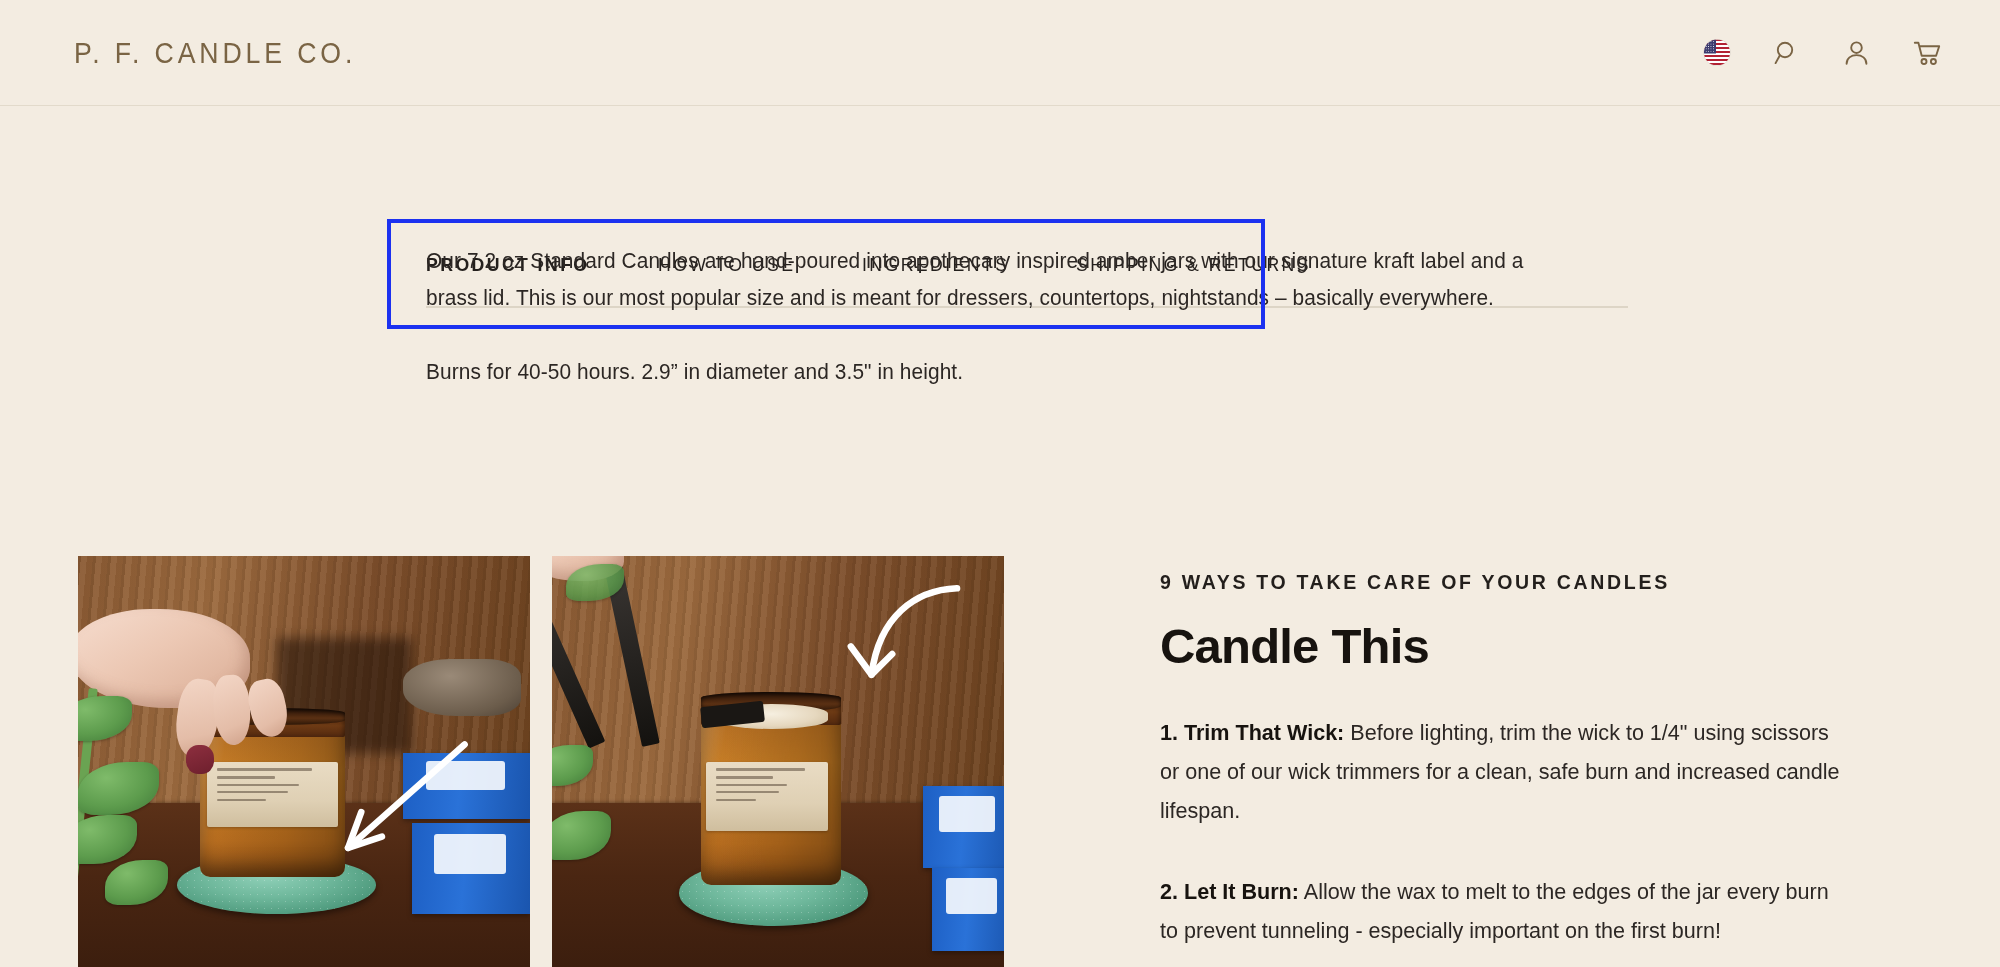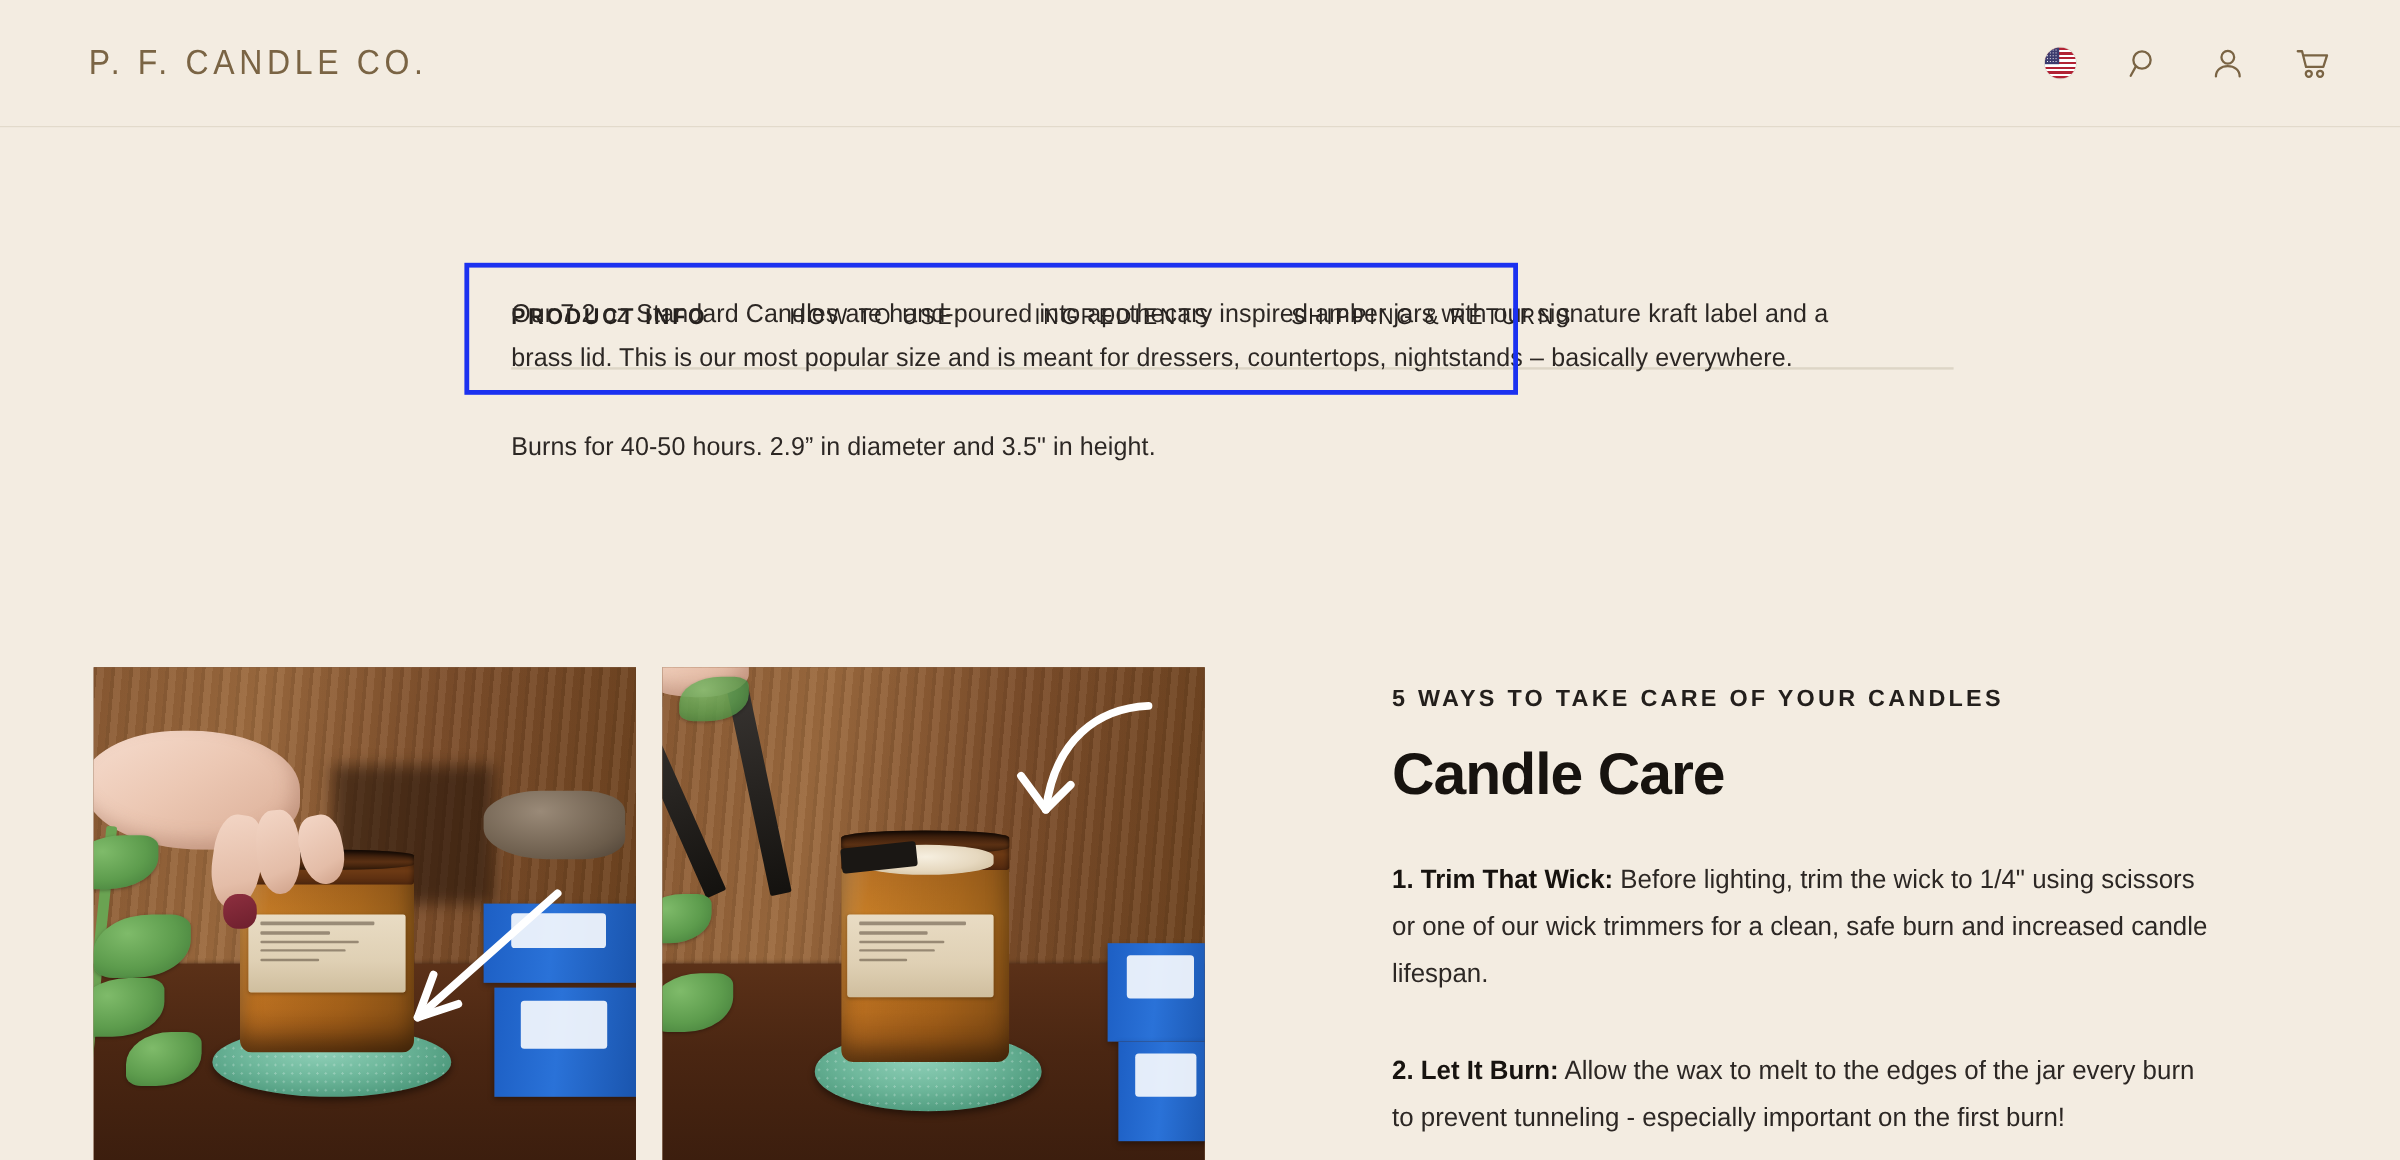--- a/index.html
+++ b/index.html
@@ -530,23 +530,23 @@
       <svg class="arrow-svg" style="left:54%;top:5%;width:38%;height:32%;" viewBox="0 0 170 140">
         <path d="M165 12 C120 14, 82 42, 74 104" stroke="#ffffff" stroke-width="7" stroke-linecap="round" fill="none"></path>
         <path d="M74 104 L52 74 M74 104 L96 82" stroke="#ffffff" stroke-width="7" stroke-linecap="round" fill="none"></path>
       </svg>
     </figure>
 
   </div>
 
   <div class="care-text">
 
-    <div class="eyebrow">5 WAYS TO TAKE CARE OF YOUR CANDLES</div>
-
-    <h2 class="care-title">Candle Care</h2>
+    <div class="eyebrow">9 WAYS TO TAKE CARE OF YOUR CANDLES</div>
+
+    <h2 class="care-title">Candle This</h2>
 
     <p class="care-item">
       <b>1. Trim That Wick:</b><span> Before lighting, trim the wick to 1/4" using scissors or one of our wick trimmers for a clean, safe burn and increased candle lifespan.</span>
     </p>
 
     <p class="care-item">
       <b>2. Let It Burn:</b><span> Allow the wax to melt to the edges of the jar every burn to prevent tunneling - especially important on the first burn!</span>
     </p>
 
   </div>

